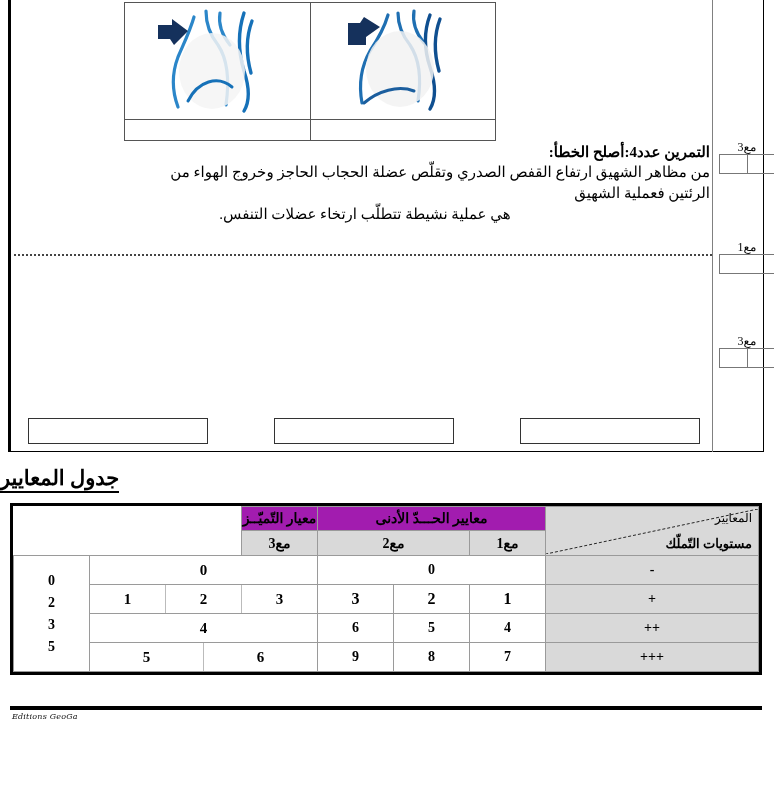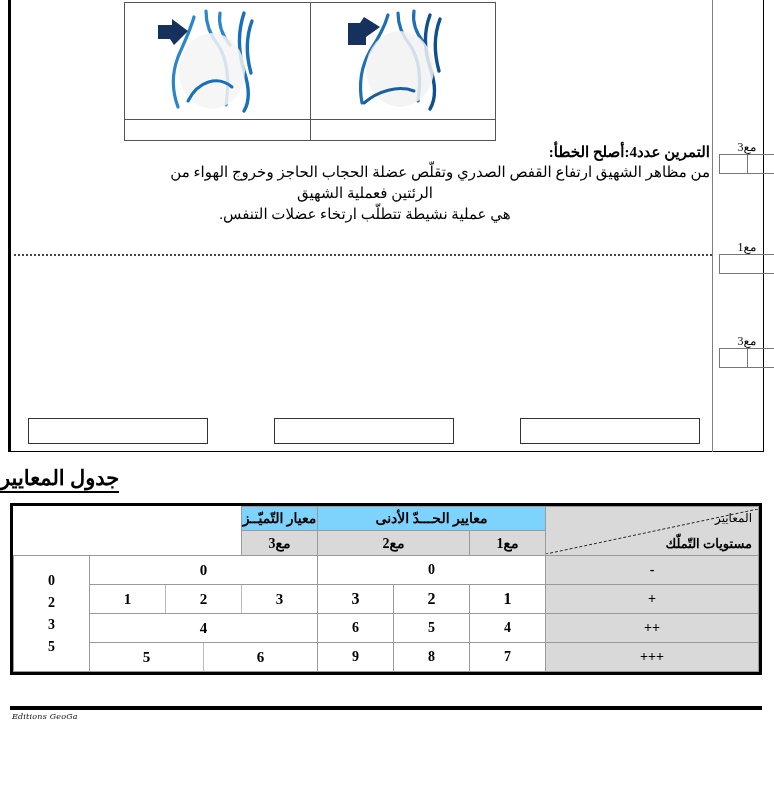--- a/index.html
+++ b/index.html
@@ -192,21 +192,21 @@
     font-family: "Liberation Serif", "DejaVu Serif", serif;
   }
   table.criteria td, table.criteria th {
     border: 1px solid #9a9a9a;
     text-align: center;
     vertical-align: middle;
     font-size: 14px;
     padding: 0;
   }
   .hdr {
-    background: #7dd3fc;
+    background: #a21caf;
     font-weight: bold;
     height: 23px;
   }
   .hdr2 {
     background: #d9d9d9;
     font-weight: bold;
     height: 24px;
     font-size: 15px;
   }
   .corner {
@@ -361,21 +361,21 @@
     <div class="score-label">مع3</div>
     <div class="score-boxes">
       <div class="score-box"></div>
       <div class="score-box"></div>
     </div>
   </div>
 
   <div class="ex-block" style="left:20px; top:142px; width:690px;">
     <div class="ex-heading">التمرين عدد4:أصلح الخطأ:</div>
     <div class="ex-line">من مظاهر الشهيق ارتفاع القفص الصدري وتقلّص عضلة الحجاب الحاجز وخروج الهواء من</div>
-    <div class="ex-line" style="text-align:center;">الرئتين فعملية الشهيق</div>
+    <div class="ex-line" style="">الرئتين فعملية الشهيق</div>
     <div class="ex-line" style="text-align:center;">هي عملية نشيطة تتطلّب ارتخاء عضلات التنفس.</div>
   </div>
 
   <div class="dotted-sep"></div>
 
 
 
   <div class="answer-row">
     <div class="answer-box"></div>
     <div class="answer-box"></div>

